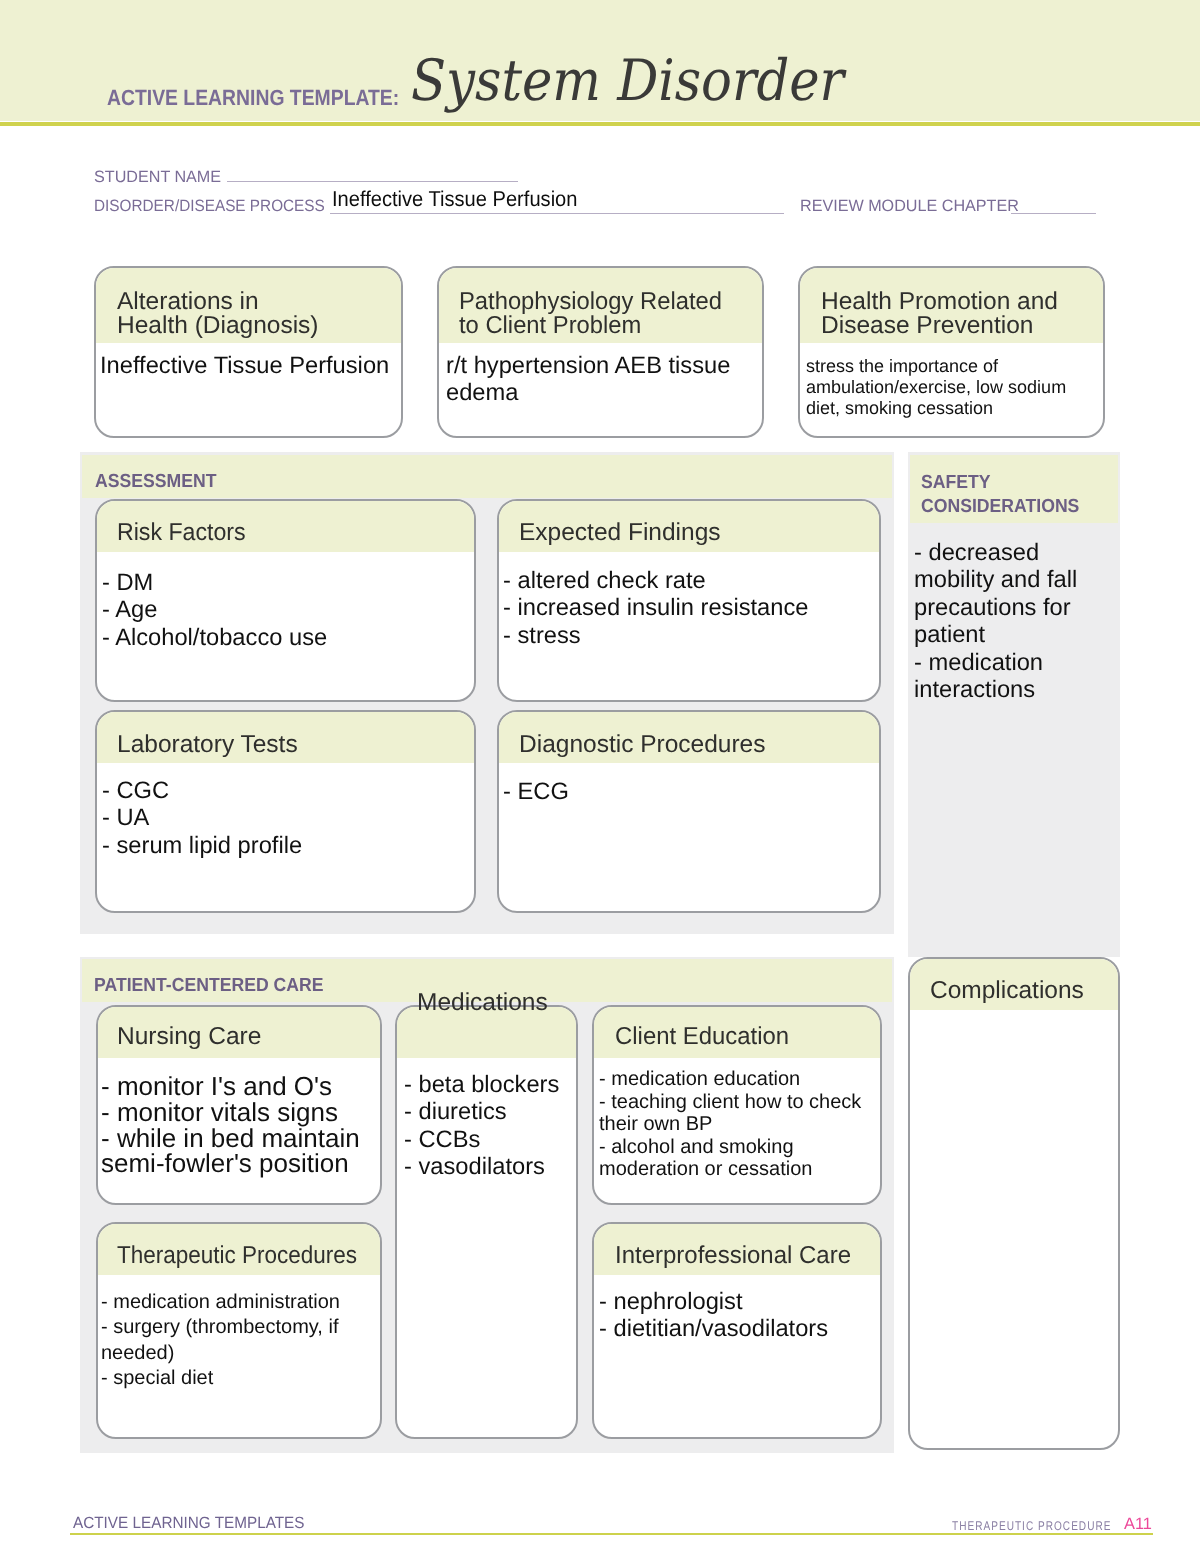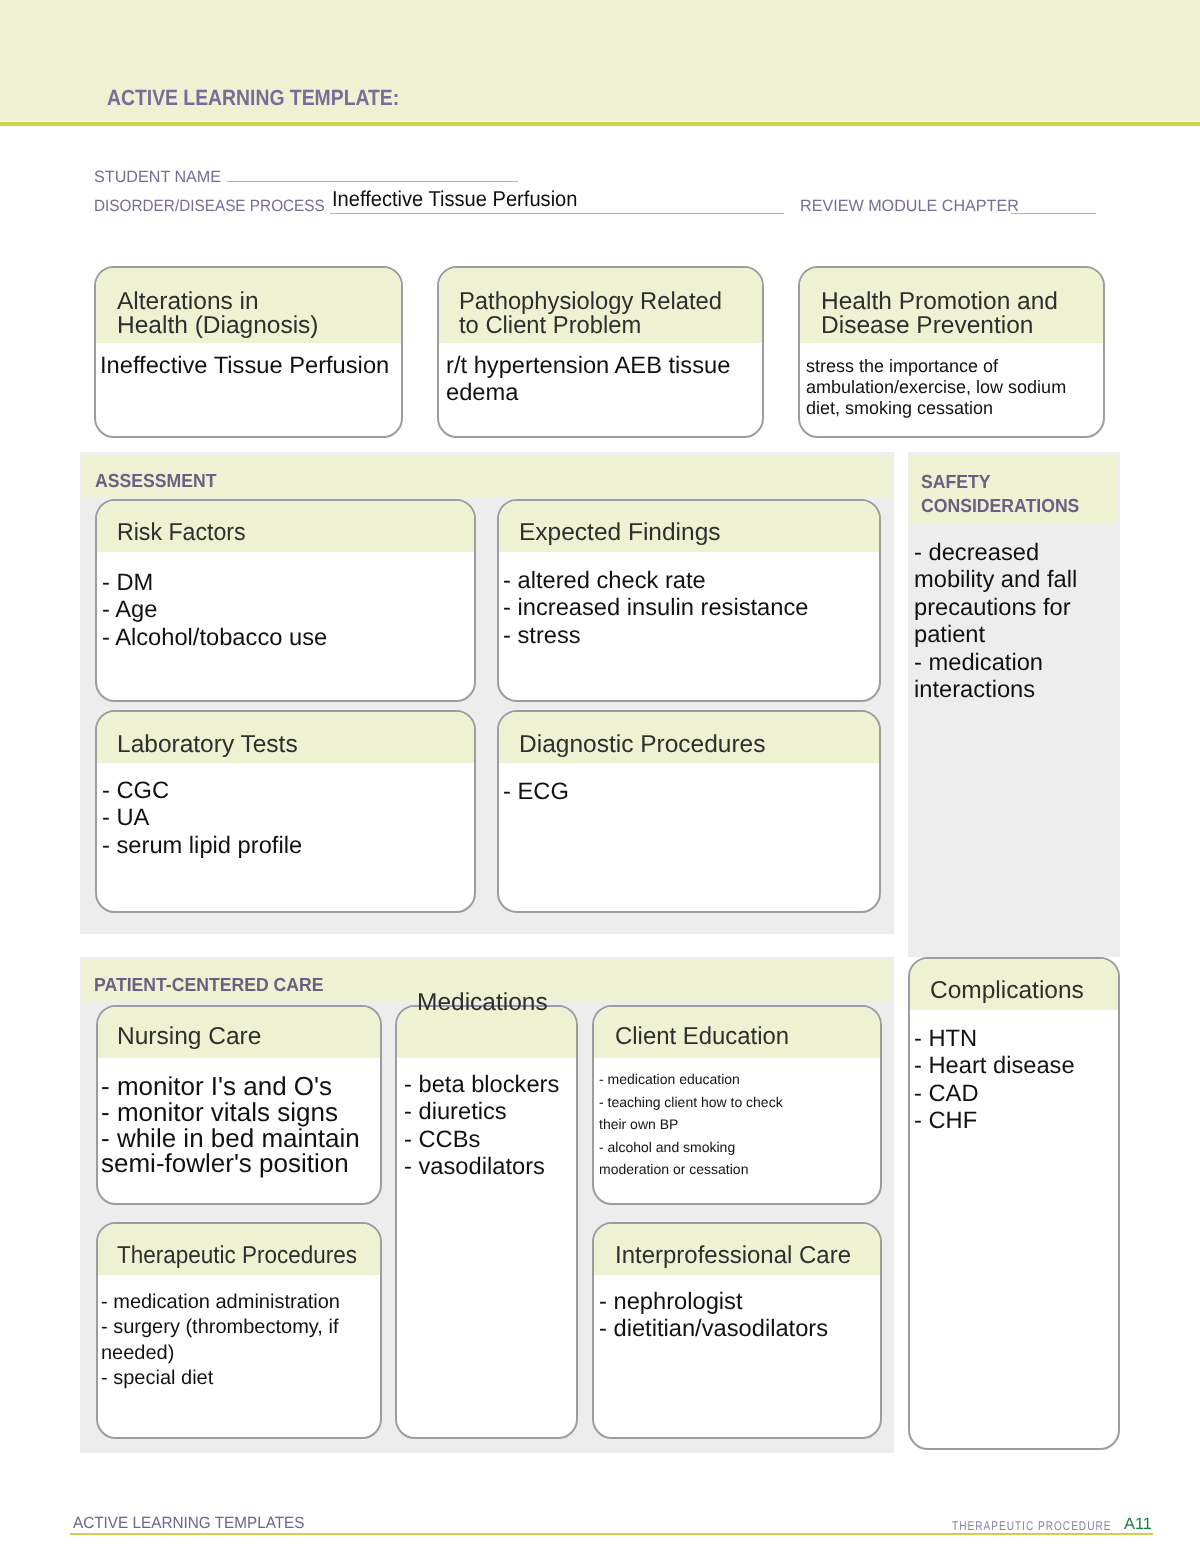--- a/index.html
+++ b/index.html
@@ -24,47 +24,48 @@
   .fval{position:absolute;color:#0d0d0d;font-size:21.5px;line-height:1;white-space:nowrap;
       transform:scaleX(0.935);transform-origin:left top;}
 
   
   .card{position:absolute;border:2.1px solid #9b9da1;border-radius:20px;background:#fff;
         box-sizing:border-box;overflow:hidden;}
   .chead{background:#eef1d2;box-sizing:border-box;width:100%;height:100%;}
   .ctitle{position:absolute;color:#2f2f2d;font-size:24.5px;line-height:23.8px;white-space:pre-line;}
   .cbody{position:absolute;color:#111;font-size:23.7px;line-height:27.4px;white-space:pre-line;}
   .cbody.small{font-size:18px;line-height:20.9px;}
-  .cbody.ce{font-size:14px;line-height:22.6px;}
+  .cbody.ce{font-size:20px;line-height:22.6px;}
   .cbody.nurse{font-size:26px;line-height:25.8px;}
   .cbody.therap{font-size:20px;line-height:25.4px;}
 
   
   .panel{position:absolute;background:#ededee;box-sizing:border-box;}
   .panel-head{position:absolute;background:#eef1d2;box-sizing:border-box;}
   .panel-title{position:absolute;color:#6c5f84;font-weight:700;font-size:19px;line-height:24.1px;
       white-space:pre-line;transform:scaleX(0.928);transform-origin:left top;}
 
   
   .ftr-rule{position:absolute;left:70px;top:1533px;width:1083px;height:2.4px;background:#cdd24c;}
   .ftr-left{position:absolute;left:73px;top:1515px;color:#6f6390;font-size:16.2px;line-height:1;
       white-space:nowrap;transform:scaleX(0.945);transform-origin:left top;}
   .ftr-mid{position:absolute;left:952px;top:1520px;color:#8b80a4;font-size:12.6px;line-height:1;
       letter-spacing:0.1em;white-space:nowrap;transform:scaleX(0.8);transform-origin:left top;}
-  .ftr-right{position:absolute;left:1124px;top:1516px;color:#15803d;font-size:16.4px;line-height:1;
+  .ftr-right{position:absolute;left:1124px;top:1516px;color:#ec4899;font-size:16.4px;line-height:1;
       white-space:nowrap;}
 </style>
 </head>
 <body>
 
 <div class="page">
 
   <div class="hdr-band"></div>
   <div class="hdr-rule"></div>
   <div class="hdr-kicker">ACTIVE LEARNING TEMPLATE:</div>
+  <div class="hdr-title">System Disorder</div>
 
   <div class="flabel w98" style="left:94px;top:169px">STUDENT NAME</div>
   <div class="fline" style="left:227px;top:181px;width:291px"></div>
 
   <div class="flabel w94" style="left:94px;top:198px">DISORDER/DISEASE PROCESS</div>
   <div class="fline" style="left:330px;top:213px;width:454px"></div>
   <div class="fval" style="left:332px;top:189px">Ineffective Tissue Perfusion</div>
   <div class="flabel w98" style="left:800px;top:198px">REVIEW MODULE CHAPTER</div>
   <div class="fline" style="left:1011px;top:213px;width:85px"></div>
 
@@ -182,22 +183,18 @@
     <div class="chead" style="height:51px"></div>
   </div>
   <div class="ctitle" style="left:615px;top:1244px;transform:scaleX(0.979);transform-origin:left top">Interprofessional Care</div>
   <div class="cbody" style="left:599px;top:1289px;width:280px">- nephrologist
 - dietitian/vasodilators</div>
 
   <div class="card" style="left:908px;top:957px;width:212px;height:493px">
     <div class="chead" style="height:50.5px"></div>
   </div>
   <div class="ctitle" style="left:930px;top:979px">Complications</div>
-  <div class="cbody" style="left:914px;top:1026px;width:204px">- HTN
-- Heart disease
-- CAD
-- CHF</div>
 
   <div class="ftr-rule"></div>
   <div class="ftr-left">ACTIVE LEARNING TEMPLATES</div>
   <div class="ftr-mid">THERAPEUTIC PROCEDURE</div>
   <div class="ftr-right">A11</div>
 </div>
 
 </body></html>

